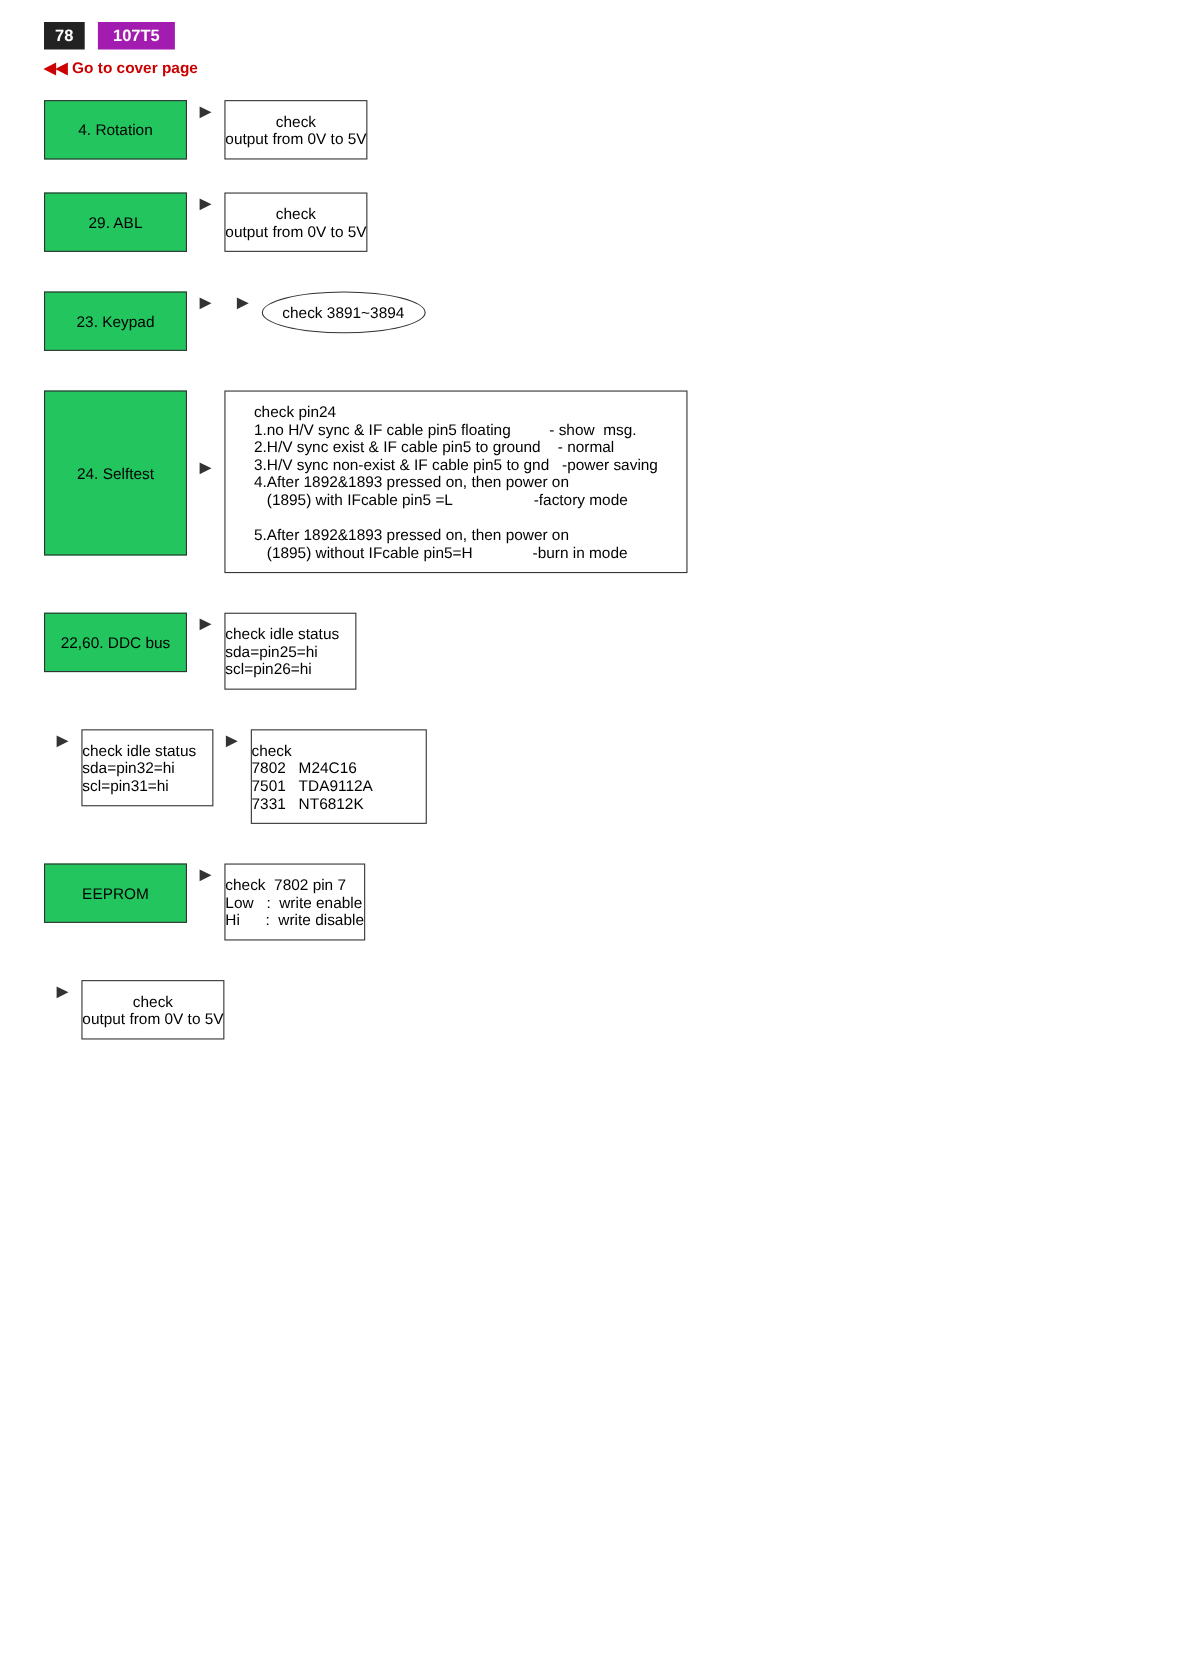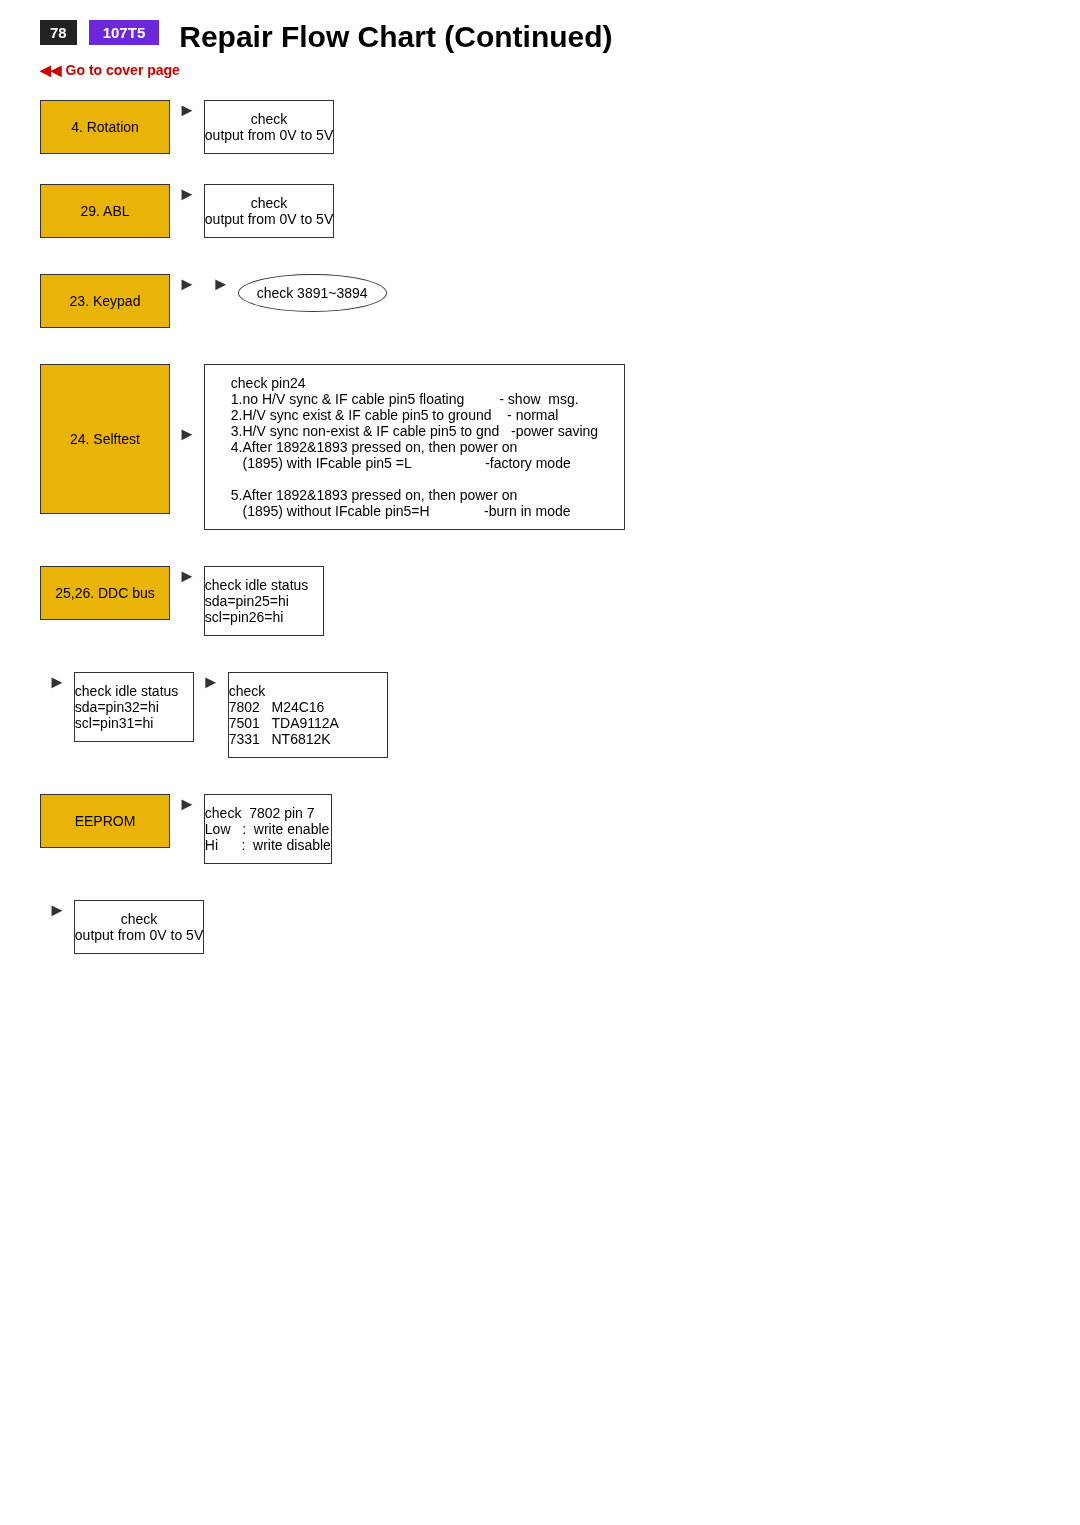--- a/index.html
+++ b/index.html
@@ -7,33 +7,33 @@
       background: #fff;
       font-family: Arial, sans-serif;
       font-size: 14px;
       color: #000;
       width: 1080px;
       min-height: 1525px;
       padding: 20px 40px;
     }
     .header {
       display: flex;
-      align-items: flex-start;
+      align-items: center;
       gap: 12px;
       margin-bottom: 8px;
     }
     .page-num {
       background: #222;
       color: #fff;
       font-weight: bold;
       font-size: 15px;
       padding: 4px 10px;
     }
     .model-tag {
-      background: #6d28d9;
+      background: #a21caf;
       color: #fff;
       font-weight: bold;
       font-size: 15px;
       padding: 4px 14px;
     }
     .title {
       font-size: 30px;
       font-weight: bold;
       margin-left: 8px;
     }
@@ -50,21 +50,21 @@
     .flow-section {
       display: flex;
       align-items: flex-start;
       margin-bottom: 30px;
     }
     .box {
       border: 1.5px solid #333;
       padding: 10px 14px;
       min-width: 120px;
       text-align: left;
-      background: #eab308;
+      background: #22c55e;
       white-space: nowrap;
     }
     .box-left {
       min-width: 130px;
       min-height: 54px;
       display: flex;
       align-items: center;
       justify-content: center;
     }
     .arrow {
@@ -105,21 +105,20 @@
     .section-spacer {
       margin-bottom: 36px;
     }
   </style>
 </head>
 <body>
 
 <div class="header">
   <span class="page-num">78</span>
   <span class="model-tag">107T5</span>
-  <span class="title">Repair Flow Chart (Continued)</span>
 </div>
 
 <div class="go-to-cover">
   <span>◀◀</span>
   <span>Go to cover page</span>
 </div>
 
 <div class="flow-section">
   <div class="box box-left">
     <span>4. Rotation</span>
@@ -166,21 +165,21 @@
       &nbsp;&nbsp; (1895) with IFcable pin5 =L &nbsp;&nbsp;&nbsp;&nbsp;&nbsp;&nbsp;&nbsp;&nbsp;&nbsp;&nbsp;&nbsp;&nbsp;&nbsp;&nbsp;&nbsp;&nbsp;&nbsp; -factory mode<br>
       <br>
       5.After 1892&amp;1893 pressed on, then power on<br>
       &nbsp;&nbsp; (1895) without IFcable pin5=H &nbsp;&nbsp;&nbsp;&nbsp;&nbsp;&nbsp;&nbsp;&nbsp;&nbsp;&nbsp;&nbsp;&nbsp; -burn in mode
     </span>
   </div>
 </div>
 
 <div class="flow-section section-spacer">
   <div class="box box-left">
-    <span>25,26. DDC bus</span>
+    <span>22,60. DDC bus</span>
   </div>
   <div class="arrow">►</div>
   <div class="box box-right">
     <span>check idle status<br>sda=pin25=hi<br>scl=pin26=hi</span>
   </div>
 </div>
 
 <div class="flow-section section-spacer">
   <div class="arrow">►</div>
   <div class="box box-right">

